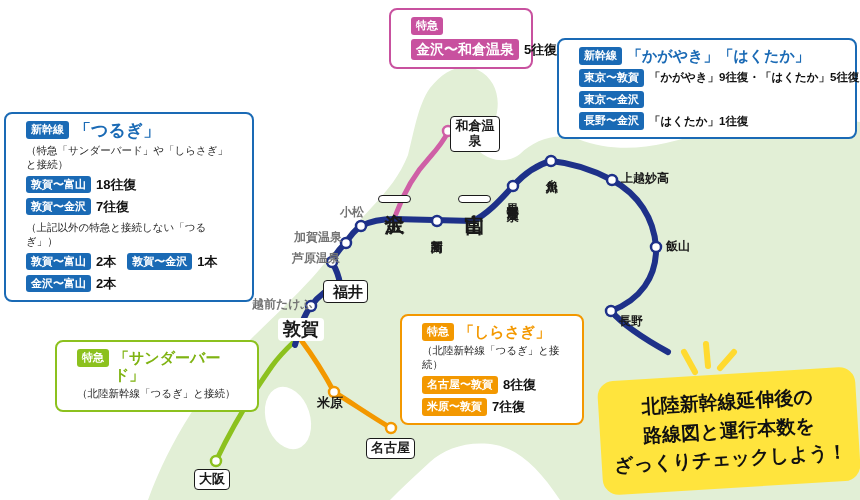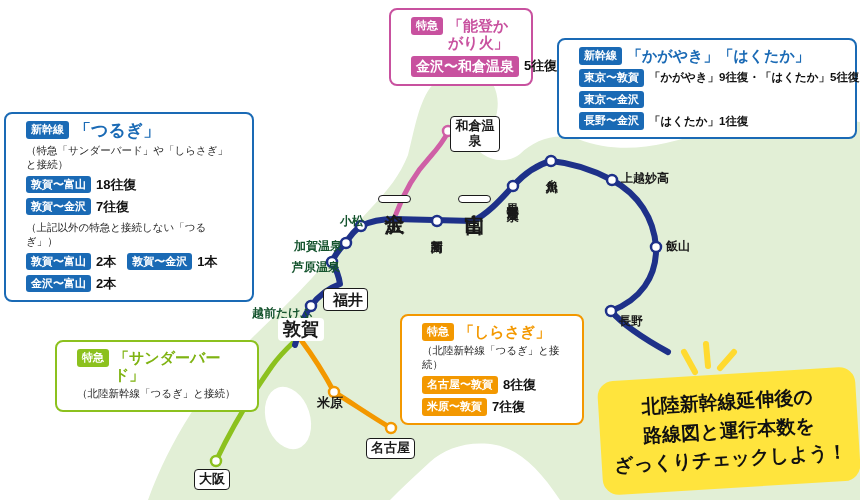--- a/index.html
+++ b/index.html
@@ -9,21 +9,21 @@
   #stage > svg{position:absolute;left:0;top:0;}
 
   
   .sta{position:absolute;font-weight:bold;font-size:12px;color:#1a1a1a;line-height:1.15;white-space:nowrap;}
   .wrap{white-space:normal;}
   .vert{writing-mode:vertical-rl;text-orientation:upright;letter-spacing:1px;}
   .boxed{background:#fff;border:1.5px solid #1a1a1a;border-radius:4px;padding:2px 4px;text-align:center;}
   .plate{background:#fff;border-radius:4px;padding:1px 5px;}
   .big{font-size:20px;}
   .mid{font-size:15px;}
-  .red{color:#14532d;margin-top:9px;}
+  .red{color:#737373;}
 
   
   .info{position:absolute;background:#fff;border-radius:8px;padding:7px 20px;font-size:12px;}
   .b-blue{border:2.5px solid #1a6ab5;}
   .b-pink{border:2.5px solid #c8519f;}
   .b-green{border:2.5px solid #8cc11e;}
   .b-orange{border:2.5px solid #f39800;}
   .i-head{display:flex;align-items:flex-start;gap:5px;margin-bottom:3px;}
   .badge{display:inline-block;color:#fff;font-weight:bold;font-size:11px;padding:2px 5px;border-radius:3px;line-height:1.25;flex:none;}
   .bg-blue{background:#1a6ab5;}
@@ -123,21 +123,21 @@
   <div class="sta boxed vert big" style="left:458px;top:195px;">富山</div>
   <div class="sta vert" style="left:429px;top:230px;">新高岡</div>
   <div class="sta vert" style="left:505px;top:194px;">黒部宇奈月温泉</div>
   <div class="sta vert" style="left:544px;top:169px;">糸魚川</div>
   <div class="sta" style="left:621px;top:172px;">上越妙高</div>
   <div class="sta" style="left:666px;top:240px;">飯山</div>
   <div class="sta" style="left:619px;top:315px;">長野</div>
   <div class="sta red" style="left:340px;top:206px;">小松</div>
   <div class="sta red" style="left:294px;top:231px;">加賀温泉</div>
   <div class="sta red" style="left:292px;top:252px;">芦原温泉</div>
-  <div class="sta boxed mid" style="left:323px;top:288px;padding-left:9px;">福井</div>
+  <div class="sta boxed mid" style="left:323px;top:280px;padding-left:9px;">福井</div>
   <div class="sta red" style="left:252px;top:298px;">越前たけふ</div>
   <div class="sta plate" style="left:278px;top:318px;font-size:18px;">敦賀</div>
   <div class="sta" style="left:317px;top:396px;font-size:13px;">米原</div>
   <div class="sta boxed" style="left:366px;top:438px;font-size:13px;">名古屋</div>
   <div class="sta boxed" style="left:194px;top:469px;font-size:13px;">大阪</div>
 
   <div class="info b-blue" style="left:4px;top:112px;width:250px;">
     <div class="i-head">
       <span class="badge bg-blue">新幹線</span>
       <span class="i-title c-blue">「つるぎ」</span>
@@ -164,21 +164,20 @@
     </div>
     <div class="i-row">
       <span class="badge bg-blue">金沢〜富山</span>
       <span class="i-val">2本</span>
     </div>
   </div>
 
   <div class="info b-pink" style="left:389px;top:8px;width:144px;">
     <div class="i-head">
       <span class="badge bg-pink">特急</span>
-      <span class="i-title small c-pink wrap" style="width:82px;white-space:normal;">「能登かがり火」</span>
     </div>
     <div class="i-row">
       <span class="badge bg-pink" style="font-size:14px;">金沢〜和倉温泉</span>
       <span class="i-val">5往復</span>
     </div>
   </div>
 
   <div class="info b-blue" style="left:557px;top:38px;width:300px;">
     <div class="i-head">
       <span class="badge bg-blue">新幹線</span>

